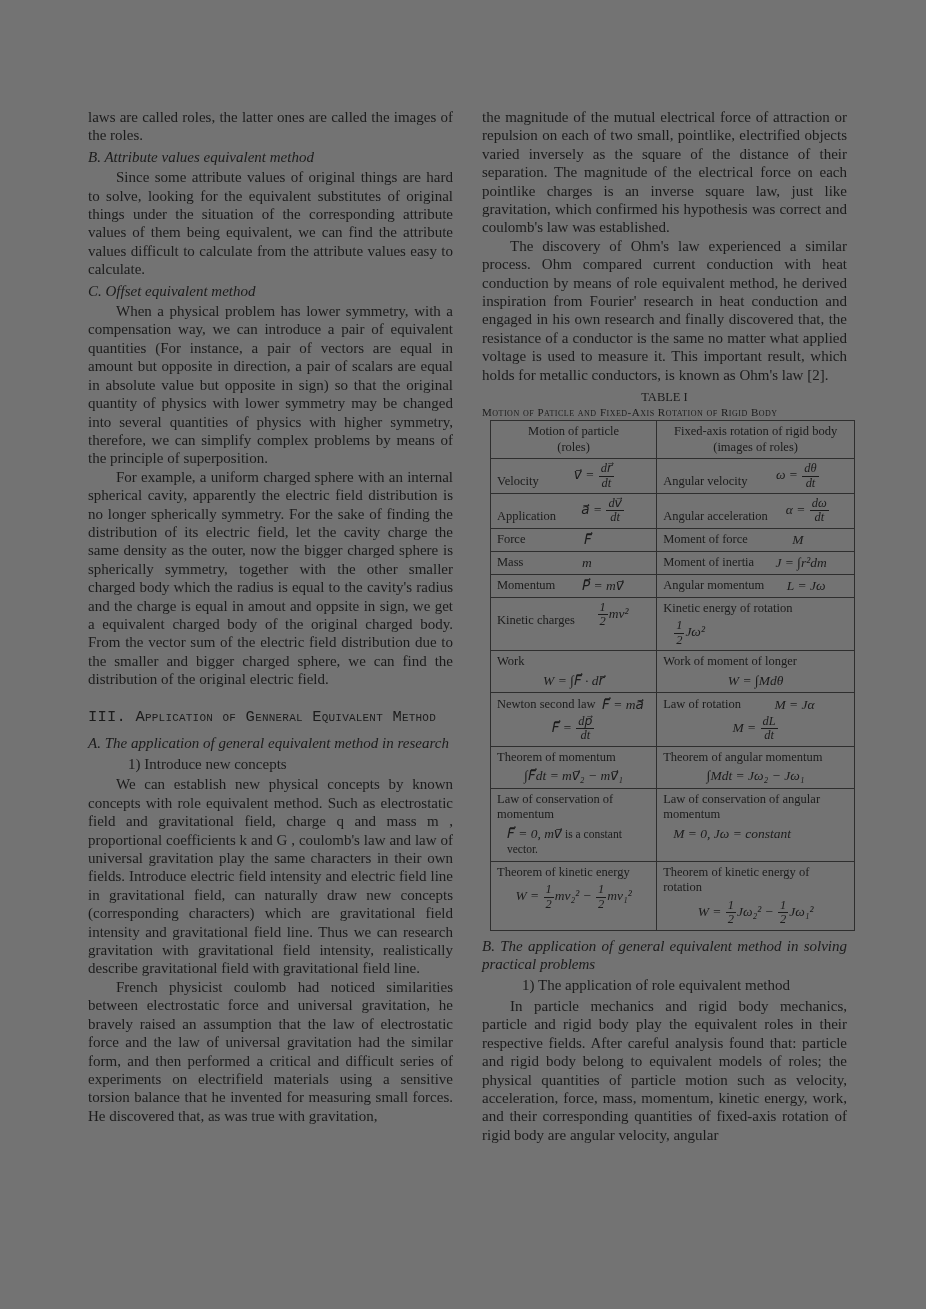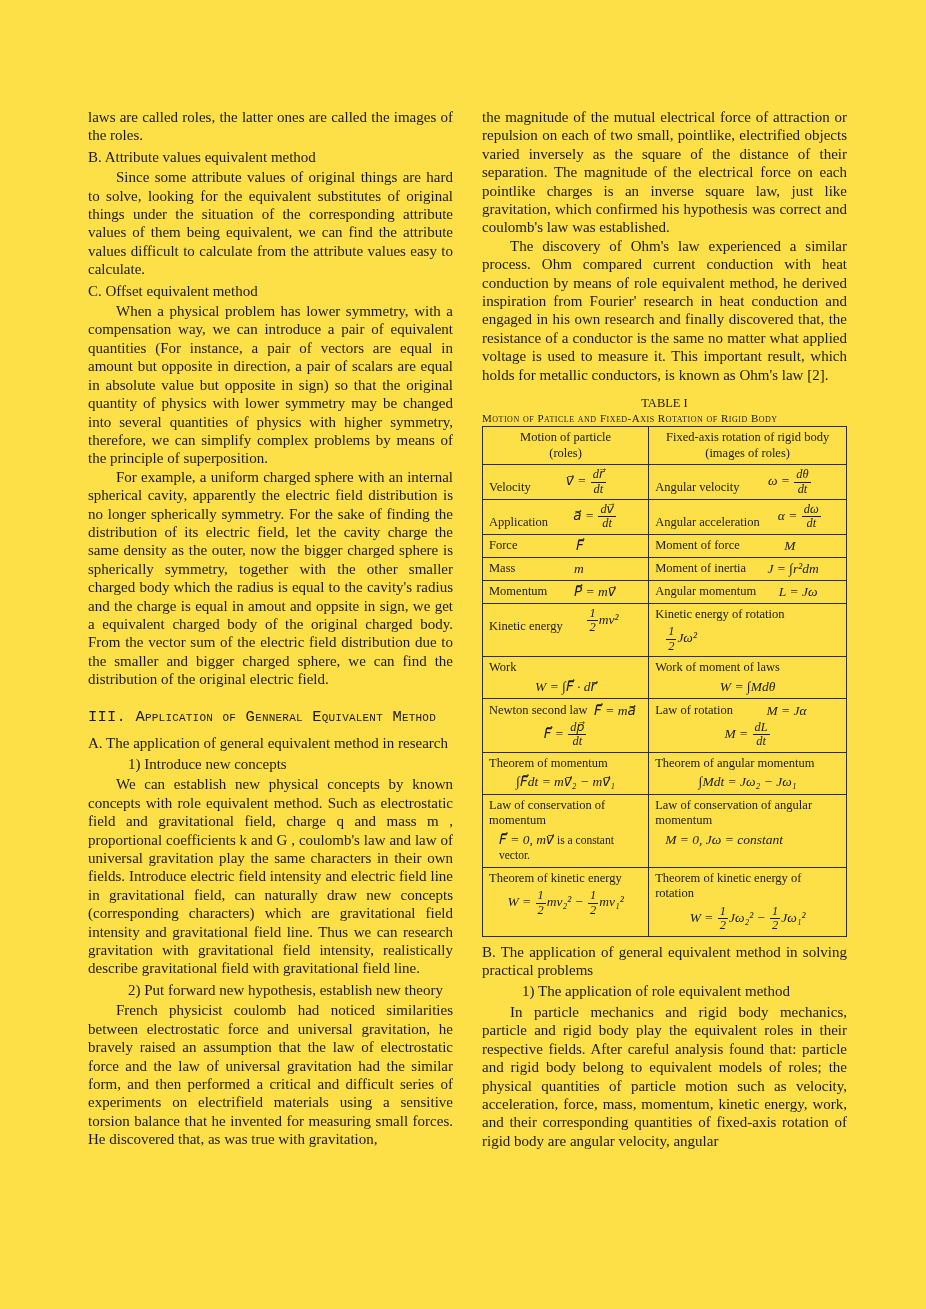--- a/index.html
+++ b/index.html
@@ -1,45 +1,45 @@
 <!DOCTYPE html>
 <html><head>
 <meta charset="utf-8">
 <style>
   html,body{margin:0;padding:0;background:#ffffff;}
   .sheet{
     position:relative;
     width:926px;height:1309px;
-    background:#fde047;
+    background:#737373;
     font-family:"Liberation Serif","DejaVu Serif",serif;
     color:#1b1b1b;
     overflow:hidden;
   }
   .cols{
     position:absolute;left:88px;top:108px;width:760px;
     display:flex;gap:29px;
   }
   .col{width:365px;flex:0 0 365px;}
   p{margin:0;}
   .para{font-size:15px;line-height:18.4px;text-align:justify;}
   .indent{text-indent:28px;}
-  .h-italic{font-size:15px;line-height:18.4px;margin:3px 0 2px;text-align:justify;}
+  .h-italic{font-style:italic;font-size:15px;line-height:18.4px;margin:3px 0 2px;text-align:justify;}
   .sub-italic{font-size:15px;line-height:18.4px;margin:3px 0 2px;text-indent:40px;}
   .section-head{
     font-variant:small-caps;text-align:left;
     font-size:15.5px;line-height:19px;letter-spacing:0.2px;
     margin:19px 0 7px;
     font-family:Liberation Mono, monospace;
   }
-  .table-label{text-align:center;font-size:12.5px;margin:12px 0 0;}
+  .table-label{text-align:center;font-size:12.5px;margin:6px 0 0;}
   .table-caption{
     text-align:left;font-size:11px;font-variant:small-caps;
     letter-spacing:0.5px;margin:1px 0 2px;
   }
-  table.phys{width:100%;border-collapse:collapse;margin:2px 0 6px;}
+  table.phys{width:100%;border-collapse:collapse;margin:2px 8px 6px;}
   table.phys td{
     border:1px solid #2e2e2e;
     padding:3px 6px;
     font-size:12.5px;line-height:15.5px;
     vertical-align:top;
   }
   td.hdr{text-align:center;font-size:12.8px;}
   td.hdr .sub{display:block;}
   td.inline{vertical-align:bottom;}
   .cellflex{display:flex;align-items:flex-end;min-height:16px;}
@@ -74,21 +74,20 @@
       <p class="para">laws are called roles, the latter ones are called the images of the roles.</p>
       <p class="h-italic">B. Attribute values equivalent method</p>
       <p class="para indent">Since some attribute values of original things are hard to solve, looking for the equivalent substitutes of original things under the situation of the corresponding attribute values of them being equivalent, we can find the attribute values difficult to calculate from the attribute values easy to calculate.</p>
       <p class="h-italic">C. Offset equivalent method</p>
       <p class="para indent">When a physical problem has lower symmetry, with a compensation way, we can introduce a pair of equivalent quantities (For instance, a pair of vectors are equal in amount but opposite in direction, a pair of scalars are equal in absolute value but opposite in sign) so that the original quantity of physics with lower symmetry may be changed into several quantities of physics with higher symmetry, therefore, we can simplify complex problems by means of the principle of superposition.</p>
       <p class="para indent">For example, a uniform charged sphere with an internal spherical cavity, apparently the electric field distribution is no longer spherically symmetry. For the sake of finding the distribution of its electric field, let the cavity charge the same density as the outer, now the bigger charged sphere is spherically symmetry, together with the other smaller charged body which the radius is equal to the cavity's radius and the charge is equal in amout and oppsite in sign, we get a equivalent charged body of the original charged body. From the vector sum of the electric field distribution due to the smaller and bigger charged sphere, we can find the distribution of the original electric field.</p>
       <p class="section-head">III. Application of Genneral Equivalent Method</p>
       <p class="h-italic">A. The application of general equivalent method in research</p>
       <p class="sub-italic">1) Introduce new concepts</p>
       <p class="para indent">We can establish new physical concepts by known concepts with role equivalent method. Such as electrostatic field and gravitational field, charge q and mass m , proportional coefficients k and G , coulomb's law and law of universal gravitation play the same characters in their own fields. Introduce electric field intensity and electric field line in gravitational field, can naturally draw new concepts (corresponding characters) which are gravitational field intensity and gravitational field line. Thus we can research gravitation with gravitational field intensity, realistically describe gravitational field with gravitational field line.</p>
-      <p class="sub-italic">2) Put forward new hypothesis, establish new theory</p>
       <p class="para indent">French physicist coulomb had noticed similarities between electrostatic force and universal gravitation, he bravely raised an assumption that the law of electrostatic force and the law of universal gravitation had the similar form, and then performed a critical and difficult series of experiments on electrifield materials using a sensitive torsion balance that he invented for measuring small forces. He discovered that, as was true with gravitation,</p>
     </div>
 
     <div class="col">
       <p class="para">the magnitude of the mutual electrical force of attraction or repulsion on each of two small, pointlike, electrified objects varied inversely as the square of the distance of their separation. The magnitude of the electrical force on each pointlike charges is an inverse square law, just like gravitation, which confirmed his hypothesis was correct and coulomb's law was established.</p>
       <p class="para indent">The discovery of Ohm's law experienced a similar process. Ohm compared current conduction with heat conduction by means of role equivalent method, he derived inspiration from Fourier' research in heat conduction and engaged in his own research and finally discovered that, the resistance of a conductor is the same no matter what applied voltage is used to measure it. This important result, which holds for metallic conductors, is known as Ohm's law [2].</p>
       <p class="table-label">TABLE I</p>
       <p class="table-caption">Motion of Paticle and Fixed-Axis Rotation of Rigid Body</p>
 
       <table class="phys">
@@ -187,21 +186,21 @@
             <div class="cellflex">
                   <span class="lbl">Angular momentum</span>
                   <span class="formula">L = Jω</span>
                 </div>
           </td>
         </tr>
 
         <tr>
           <td class="inline">
             <div class="cellflex">
-                  <span class="lbl">Kinetic energy</span>
+                  <span class="lbl">Kinetic charges</span>
                   <span class="formula"><span class="frac">
                       <span class="fnum">1</span>
                       <span class="fden">2</span>
                     </span>mv²</span>
                 </div>
           </td>
           <td>
             <div class="lbl">Kinetic energy of rotation</div>
             <div class="stackf leftal"><span class="formula"><span class="frac">
                       <span class="fnum">1</span>
@@ -209,21 +208,21 @@
                     </span>Jω²</span></div>
           </td>
         </tr>
 
         <tr>
           <td>
             <div class="lbl">Work</div>
             <div class="stackf"><span class="formula">W = ∫F⃗ · dr⃗</span></div>
           </td>
           <td>
-            <div class="lbl">Work of moment of laws</div>
+            <div class="lbl">Work of moment of longer</div>
             <div class="stackf"><span class="formula">W = ∫Mdθ</span></div>
           </td>
         </tr>
 
         <tr>
           <td>
             <div class="cellflex">
                   <span class="lbl">Newton second law</span>
                   <span class="formula">F⃗ = ma⃗</span>
                 </div>

